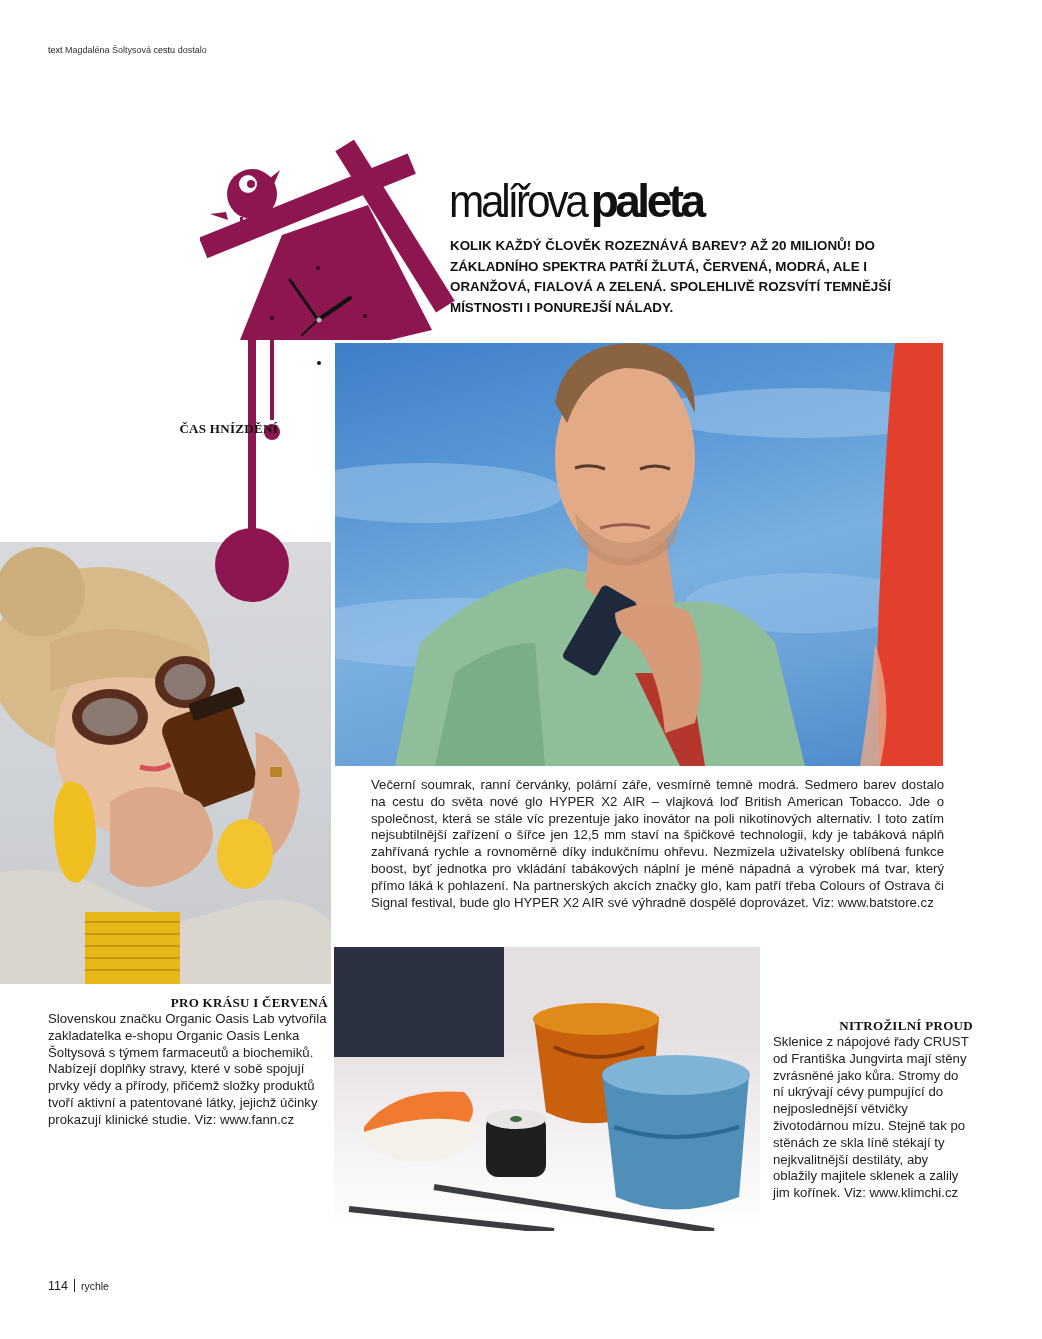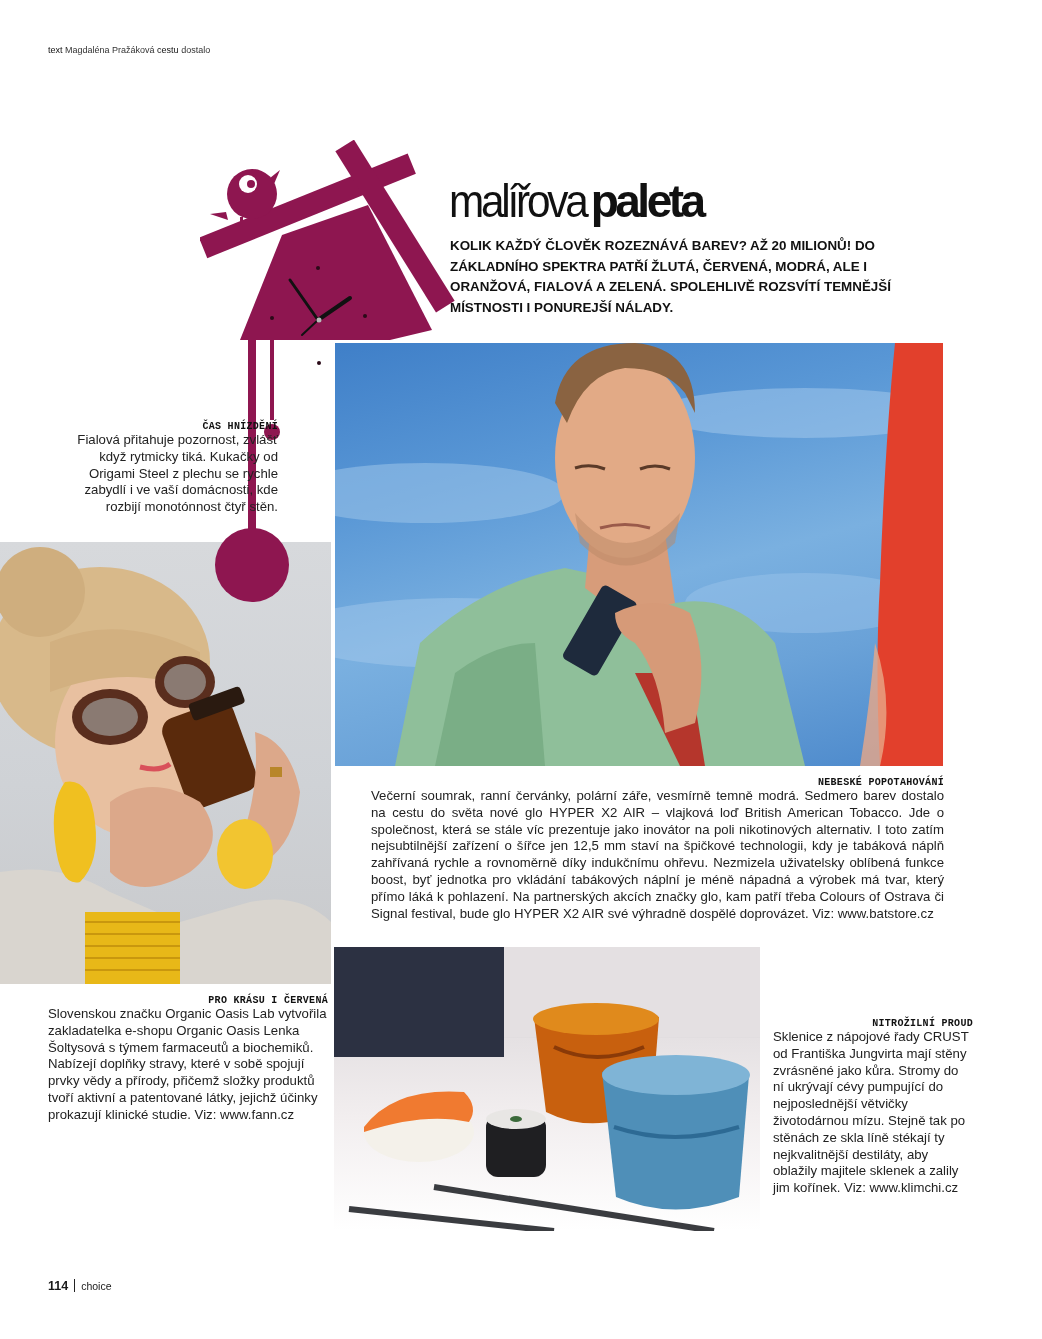--- a/index.html
+++ b/index.html
@@ -17,40 +17,40 @@
   .lead { left: 450px; top: 236px; width: 450px; font-size: 13.4px; line-height: 20.5px; font-weight: bold; color: #111; }
 
   
   .photo-man { left: 335px; top: 343px; width: 608px; height: 423px; overflow: hidden;
      background: linear-gradient(165deg, #3f7fc8 0%, #5a98d6 30%, #7ab0e0 55%, #6aa2d8 75%, #4b88cb 100%); }
   .photo-woman { left: 0; top: 542px; width: 331px; height: 442px; overflow: hidden;
      background: linear-gradient(180deg, #d7d9dc 0%, #cfd2d6 55%, #c8c9cb 100%); }
   .photo-glass { left: 334px; top: 947px; width: 426px; height: 284px; overflow: hidden;
      background: linear-gradient(180deg, #3b3f4a 0%, #2f3140 25%, #e5e1e3 32%, #f2eeef 60%, #ffffff 100%); }
 
-  .sect-head { font-family: Liberation Mono, monospace; font-weight: bold; font-size: 10px; color: #111; letter-spacing: 0.3px; text-align: right; }
+  .sect-head { font-family: Liberation Serif, serif; font-weight: bold; font-size: 13px; color: #111; letter-spacing: 0.3px; text-align: right; }
   .sect-body { font-size: 13.2px; line-height: 16.8px; color: #222; }
 
   .cas { left: 60px; top: 421px; width: 218px; text-align: right; }
   .nebe { left: 371px; top: 777px; width: 573px; }
   .nebe .sect-body { text-align: justify; text-align-last: left; }
   .pro { left: 48px; top: 995px; width: 280px; }
   .nitro { left: 773px; top: 1018px; width: 200px; }
 
   .footer { left: 48px; top: 1279px; font-size: 12px; }
-  .footer .num { font-weight: bold; font-size: 12.5px; }
+  .footer .num { font-weight: normal; font-size: 12.5px; }
   .footer .sep { display: inline-block; width: 1px; height: 13px; background: #222; margin: 0 6px; vertical-align: -2px; }
   .footer .mag { font-size: 10.5px; }
 </style>
 </head>
 <body>
 
 <div class="abs credits">
   <b>text</b>
-  <span>Magdaléna Pražáková</span>
+  <span>Magdaléna Šoltysová</span>
   <b>cestu</b>
   <span>dostalo</span>
 </div>
 
 <div class="abs photo-man">
   <svg width="608" height="423" viewBox="0 0 608 423">
 
     <ellipse cx="90" cy="150" rx="140" ry="30" fill="#9cc4ea" opacity="0.55"></ellipse>
     <ellipse cx="470" cy="70" rx="150" ry="25" fill="#a7cbee" opacity="0.5"></ellipse>
     <ellipse cx="120" cy="290" rx="170" ry="35" fill="#a9cdee" opacity="0.45"></ellipse>
@@ -175,33 +175,31 @@
 </svg>
 
 <div class="abs title">
   <span class="light">malířova</span>
   <span class="bold">paleta</span>
 </div>
 <div class="abs lead">KOLIK KAŽDÝ ČLOVĚK ROZEZNÁVÁ BAREV? AŽ 20 MILIONŮ! DO ZÁKLADNÍHO SPEKTRA PATŘÍ ŽLUTÁ, ČERVENÁ, MODRÁ, ALE I ORANŽOVÁ, FIALOVÁ A ZELENÁ. SPOLEHLIVĚ ROZSVÍTÍ TEMNĚJŠÍ MÍSTNOSTI I PONUREJŠÍ NÁLADY.</div>
 
 <div class="abs cas">
   <div class="sect-head">ČAS HNÍZDĚNÍ</div>
-  <div class="sect-body">Fialová přitahuje pozornost, zvlášť když rytmicky tiká. Kukačky od Origami Steel z plechu se rychle zabydlí i ve vaší domácnosti, kde rozbijí monotónnost čtyř stěn.</div>
 </div>
 
 <div class="abs nebe">
-  <div class="sect-head">NEBESKÉ POPOTAHOVÁNÍ</div>
   <div class="sect-body">Večerní soumrak, ranní červánky, polární záře, vesmírně temně modrá. Sedmero barev dostalo na cestu do světa nové glo HYPER X2 AIR – vlajková loď British American Tobacco. Jde o společnost, která se stále víc prezentuje jako inovátor na poli nikotinových alternativ. I toto zatím nejsubtilnější zařízení o šířce jen 12,5 mm staví na špičkové technologii, kdy je tabáková náplň zahřívaná rychle a rovnoměrně díky indukčnímu ohřevu. Nezmizela uživatelsky oblíbená funkce boost, byť jednotka pro vkládání tabákových náplní je méně nápadná a výrobek má tvar, který přímo láká k pohlazení. Na partnerských akcích značky glo, kam patří třeba Colours of Ostrava či Signal festival, bude glo HYPER X2 AIR své výhradně dospělé doprovázet. Viz: www.batstore.cz</div>
 </div>
 
 <div class="abs pro">
   <div class="sect-head">PRO KRÁSU I ČERVENÁ</div>
   <div class="sect-body">Slovenskou značku Organic Oasis Lab vytvořila zakladatelka e-shopu Organic Oasis Lenka Šoltysová s týmem farmaceutů a biochemiků. Nabízejí doplňky stravy, které v sobě spojují prvky vědy a přírody, přičemž složky produktů tvoří aktivní a patentované látky, jejichž účinky prokazují klinické studie. Viz: www.fann.cz</div>
 </div>
 
 <div class="abs nitro">
   <div class="sect-head">NITROŽILNÍ PROUD</div>
   <div class="sect-body">Sklenice z nápojové řady CRUST od Františka Jungvirta mají stěny zvrásněné jako kůra. Stromy do ní ukrývají cévy pumpující do nejposlednější větvičky životodárnou mízu. Stejně tak po stěnách ze skla líně stékají ty nejkvalitnější destiláty, aby oblažily majitele sklenek a zalily jim kořínek. Viz: www.klimchi.cz</div>
 </div>
 
 <div class="abs footer">
-  <span class="num">114</span><span class="sep"></span><span class="mag">choice</span>
+  <span class="num">114</span><span class="sep"></span><span class="mag">rychle</span>
 </div>
 
 </body></html>

